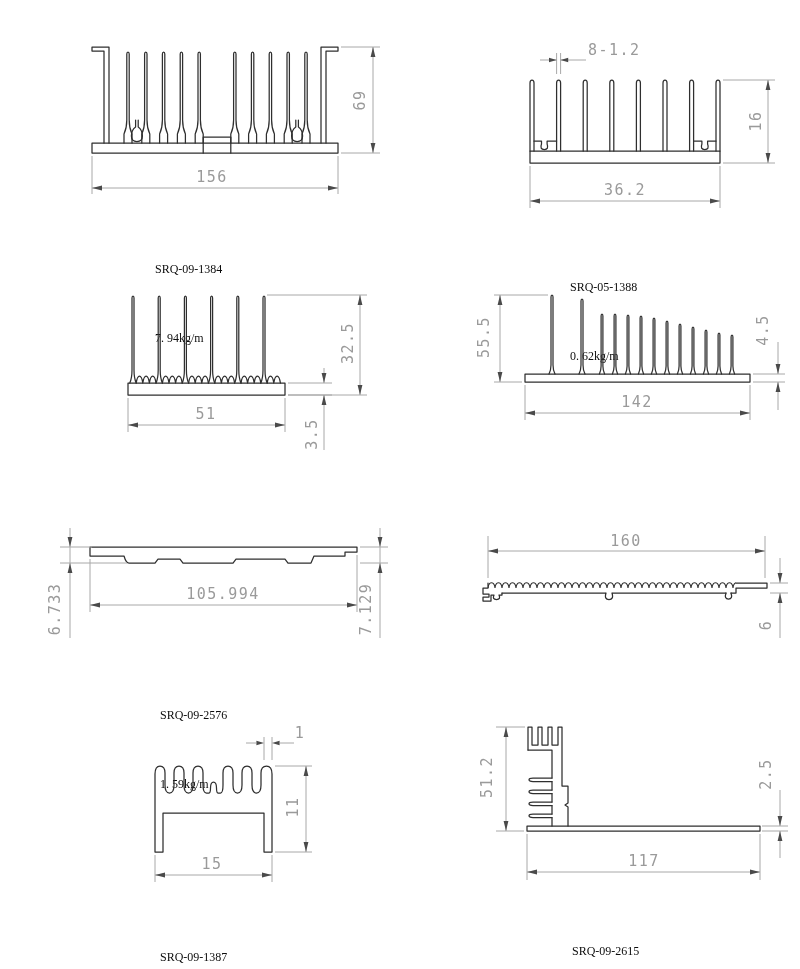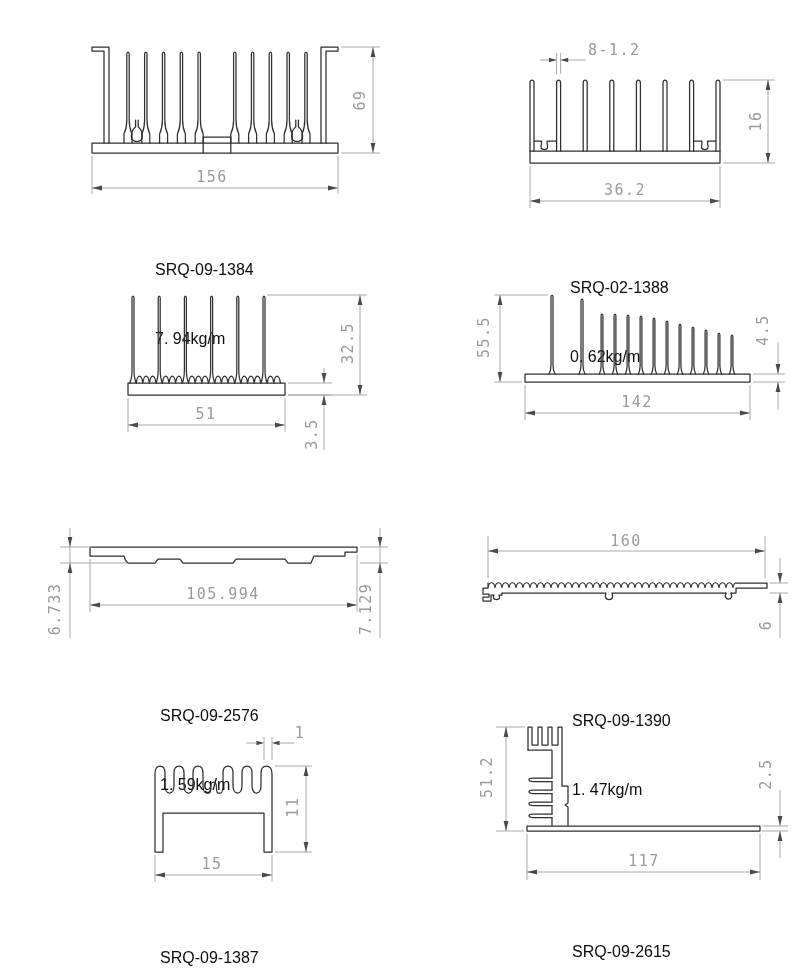--- a/index.html
+++ b/index.html
@@ -1,21 +1,21 @@
 <!DOCTYPE html>
 <html><head>
 <meta charset="utf-8">
 <style>
   html,body{margin:0;padding:0;background:#ffffff;}
   body{width:800px;height:969px;position:relative;font-family:"Liberation Sans",sans-serif;}
   .sheet{position:absolute;inset:0;background:#ffffff;overflow:hidden;}
   figure.cell{margin:0;position:absolute;}
   figure.cell svg{position:absolute;left:0;top:0;overflow:visible;}
-  .lbl{position:absolute;font-family:Liberation Sans, sans-serif;
-       font-size:16px;line-height:23px;color:#0c0c0c;white-space:pre;}
+  .lbl{position:absolute;font-family:Liberation Serif, serif;
+       font-size:12px;line-height:23px;color:#0c0c0c;white-space:pre;}
   .ol{fill:none;stroke:#2f2f2f;stroke-width:1.25;stroke-linejoin:round;stroke-linecap:round;}
   .dl{fill:none;stroke:#a8a8a8;stroke-width:1;}
   .ar{fill:#4a4a4a;stroke:none;}
   text.dt{fill:#9a9a9a;font-family:"DejaVu Sans Mono",monospace;font-size:15px;letter-spacing:1.5px;}
 </style>
 </head>
 <body>
 
 <div class="sheet">
 
@@ -88,21 +88,21 @@
         <path class="ar" d="M70,173 L80,170.6 L80,175.4 Z M260,173 L250,170.6 L250,175.4 Z"></path>
         <text class="dt" x="165" y="167" text-anchor="middle">36.2</text>
       </g>
       <g>
         <path class="dl" d="M263,52 H315 M263,135 H315 M308,52 V135"></path>
         <path class="ar" d="M308,52 L305.6,62 L310.4,62 Z M308,135 L305.6,125 L310.4,125 Z"></path>
         <text class="dt" text-anchor="middle" transform="rotate(-90 301 93)" x="301" y="93">16</text>
       </g>
     </svg>
     <div class="lbl" style="left:110px;top:202px">
-      <div>SRQ-02-1388</div>
+      <div>SRQ-05-1388</div>
       <div>0. 62kg/m</div>
     </div>
   </figure>
 
   <figure class="cell" style="left:60px;top:270px;width:340px;height:230px">
     <svg width="340" height="230" viewBox="0 0 340 230">
       <defs>
         <path id="p3fin" d="M-3.2,113 Q-1,108 -1,100 V28 Q-1,26 0,26 Q1,26 1,28 V100 Q1,108 3.2,113"></path>
         <path id="p3ser" d="M0,113 q1,-7 3.3,-7 q2.3,0 3.3,7 q1,-7 3.3,-7 q2.3,0 3.3,7 q1,-7 3.3,-7 q2.3,0 3.3,7"></path>
       </defs>
@@ -220,24 +220,20 @@
         <path d="M62,83 H166 M166,83 Q164,89.5 169,89.5 Q174,89.5 172,83 M172,83 H286"></path>
         <path d="M286,83 Q284,89 288.5,89 Q293,89 291,83"></path>
         <path d="M296,73 H327 M296,78 H327 M327,73 V78 M296,78 V83 H291"></path>
       </g>
       <g>
         <path class="dl" d="M330,73 H348 M330,83 H348 M340,48 V73 M340,83 V128"></path>
         <path class="ar" d="M340,73 L337.6,63 L342.4,63 Z M340,83 L337.6,93 L342.4,93 Z"></path>
         <text class="dt" text-anchor="middle" transform="rotate(-90 331 115)" x="331" y="115">6</text>
       </g>
     </svg>
-    <div class="lbl" style="left:132px;top:153px">
-      <div>SRQ-09-1390</div>
-      <div>1. 47kg/m</div>
-    </div>
   </figure>
 
   <figure class="cell" style="left:60px;top:710px;width:340px;height:240px">
     <svg width="340" height="240" viewBox="0 0 340 240">
       <g class="ol">
         <path d="M95,142 V64 Q95,56 100,56 Q105,56 105,63 V75 Q105,83 109.5,83 Q114,83 114,75 V63 Q114,56 119,56 Q124,56 124,63 V75 Q124,83 128.5,83 Q133,83 133,75 V63 Q133,56 138,56 Q143,56 143,63 V75 Q143,83 146.5,83 H149 Q150.5,83 150.5,78 Q150.5,72 153.5,72 Q156.5,72 156.5,78 Q156.5,83 158,83 H160.5 Q163,83 163,75 V63 Q163,56 168,56 Q173,56 173,63 V75 Q173,83 177.5,83 Q182,83 182,75 V63 Q182,56 187,56 Q192,56 192,63 V75 Q192,83 196.5,83 Q201,83 201,75 V63 Q201,56 206.5,56 Q212,56 212,64 V142 H204 V103 H103 V142 Z"></path>
       </g>
       <g>
         <path class="dl" d="M204,50 V27 M212,50 V27 M186,33 H196 M220,33 H234"></path>
         <path class="ar" d="M204,33 L196.4,30.8 L196.4,35.2 Z M212,33 L219.6,30.8 L219.6,35.2 Z"></path>

